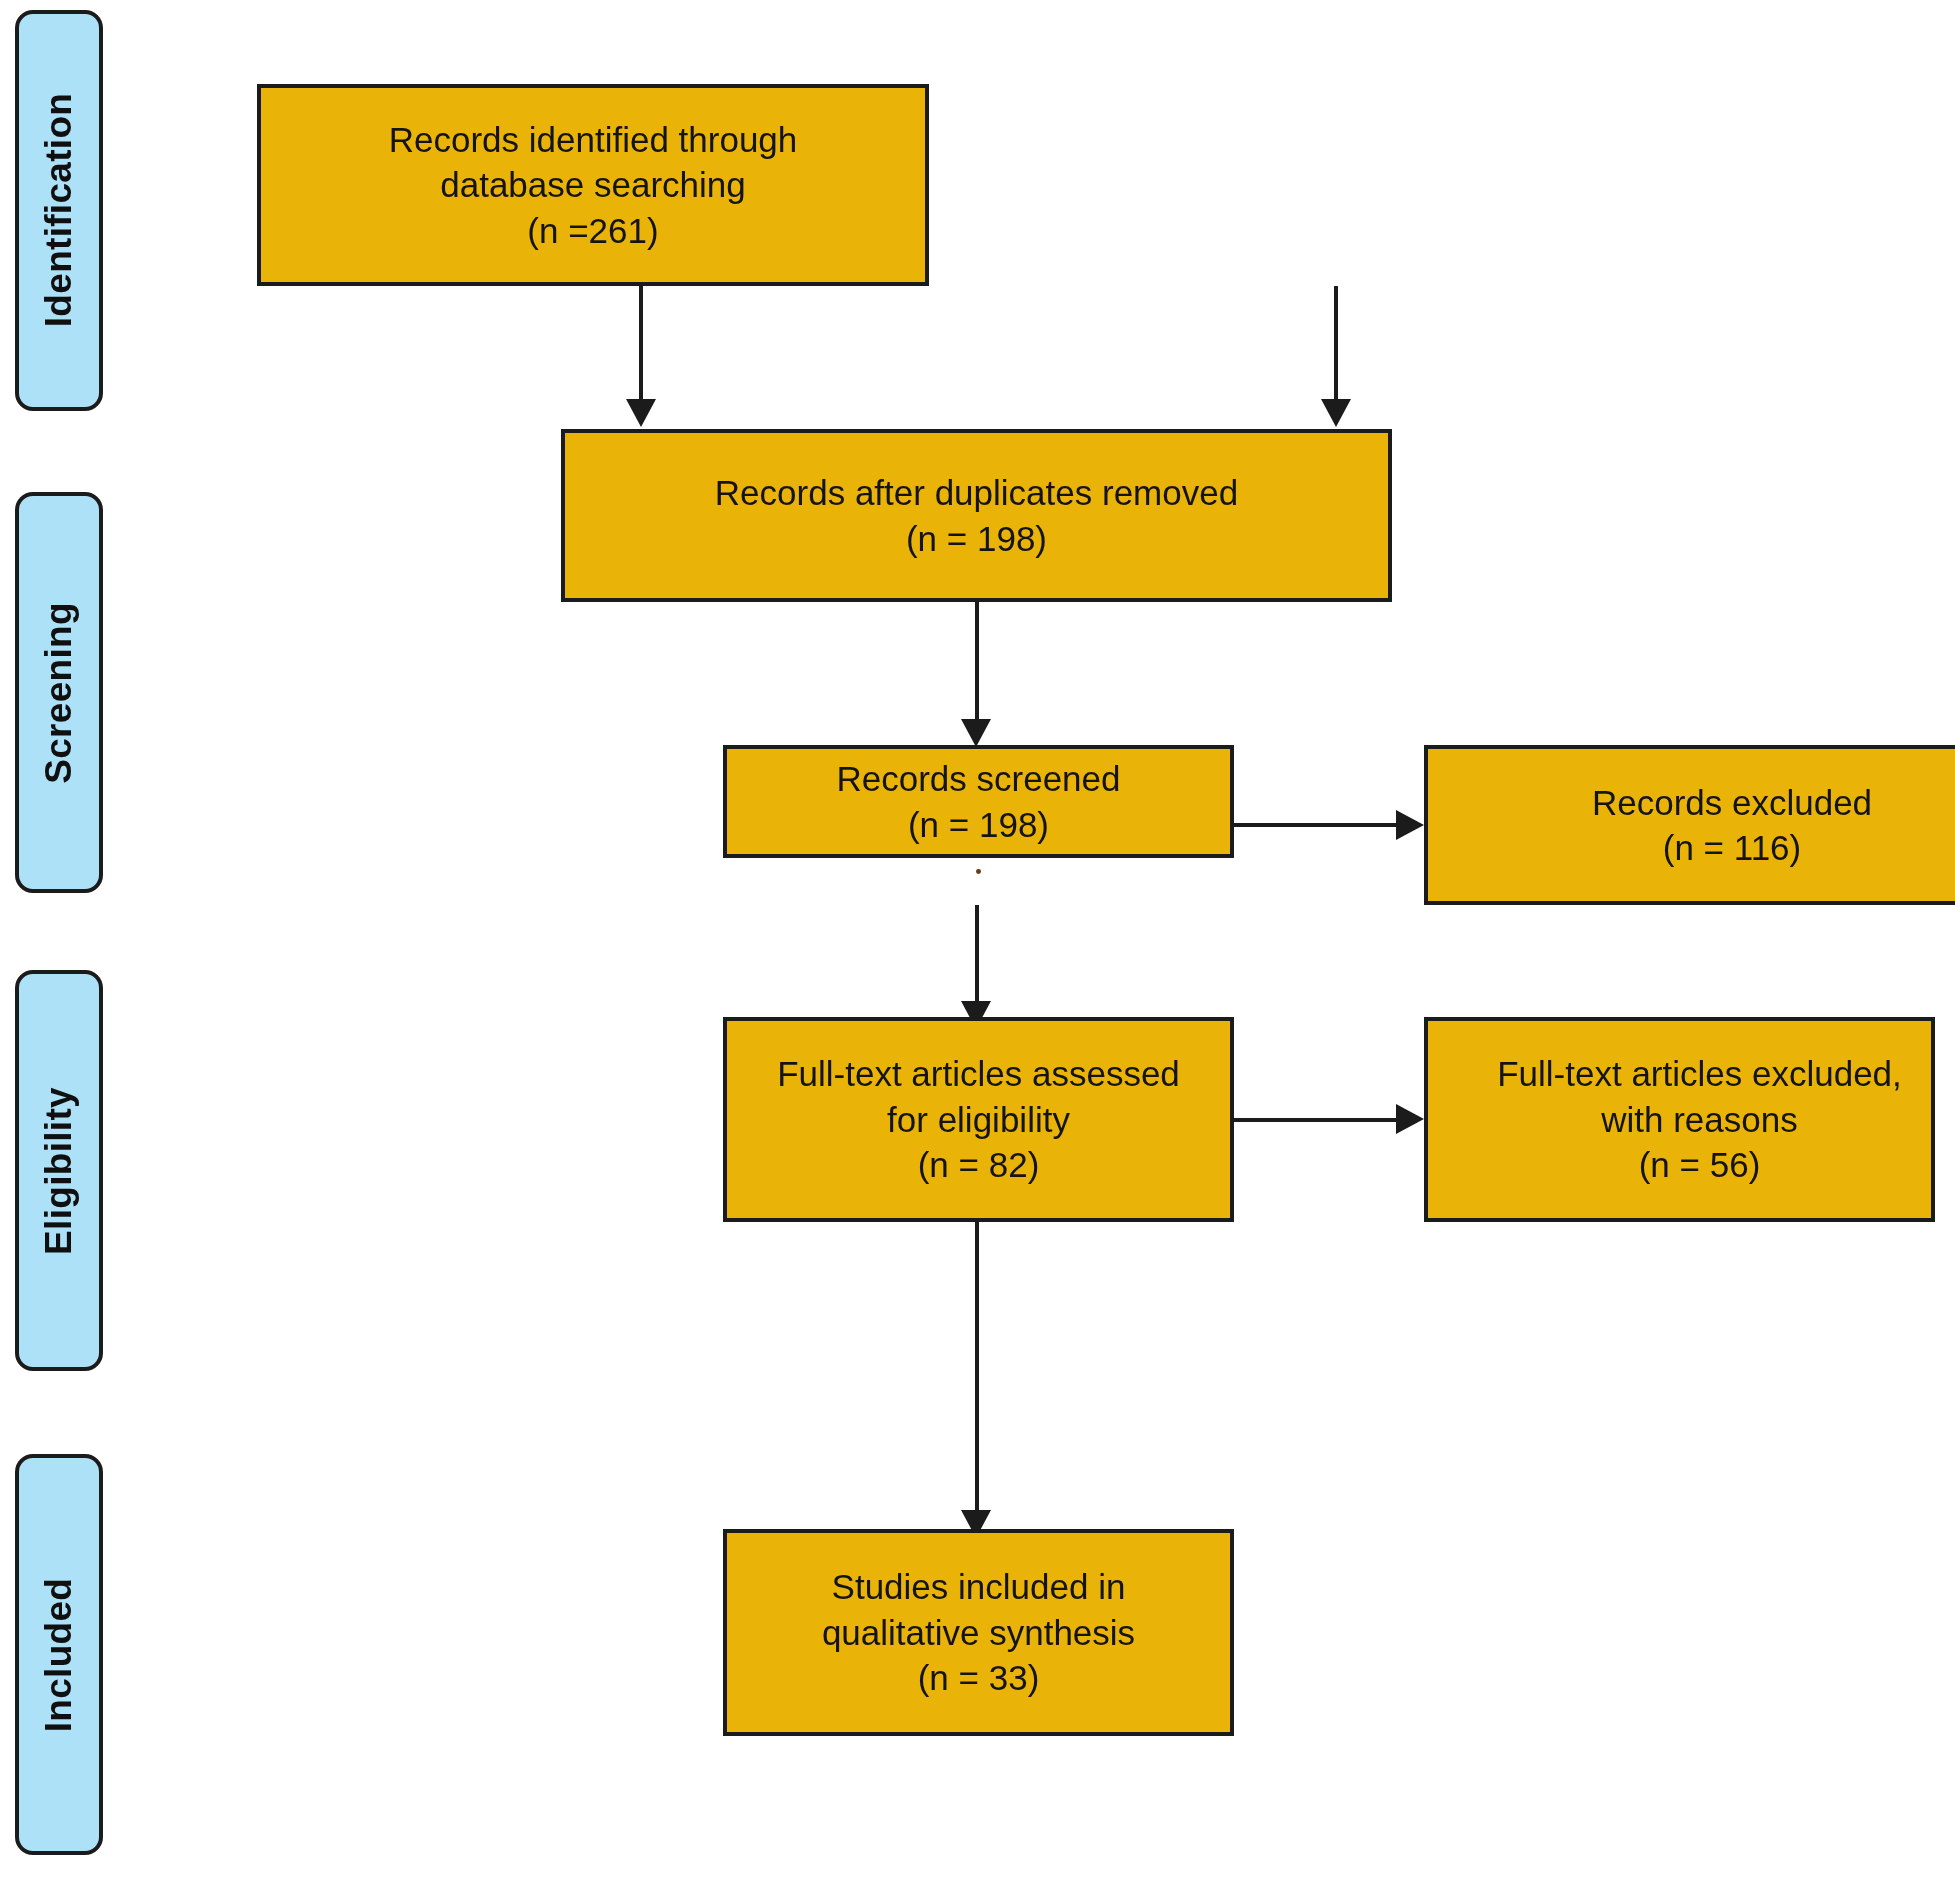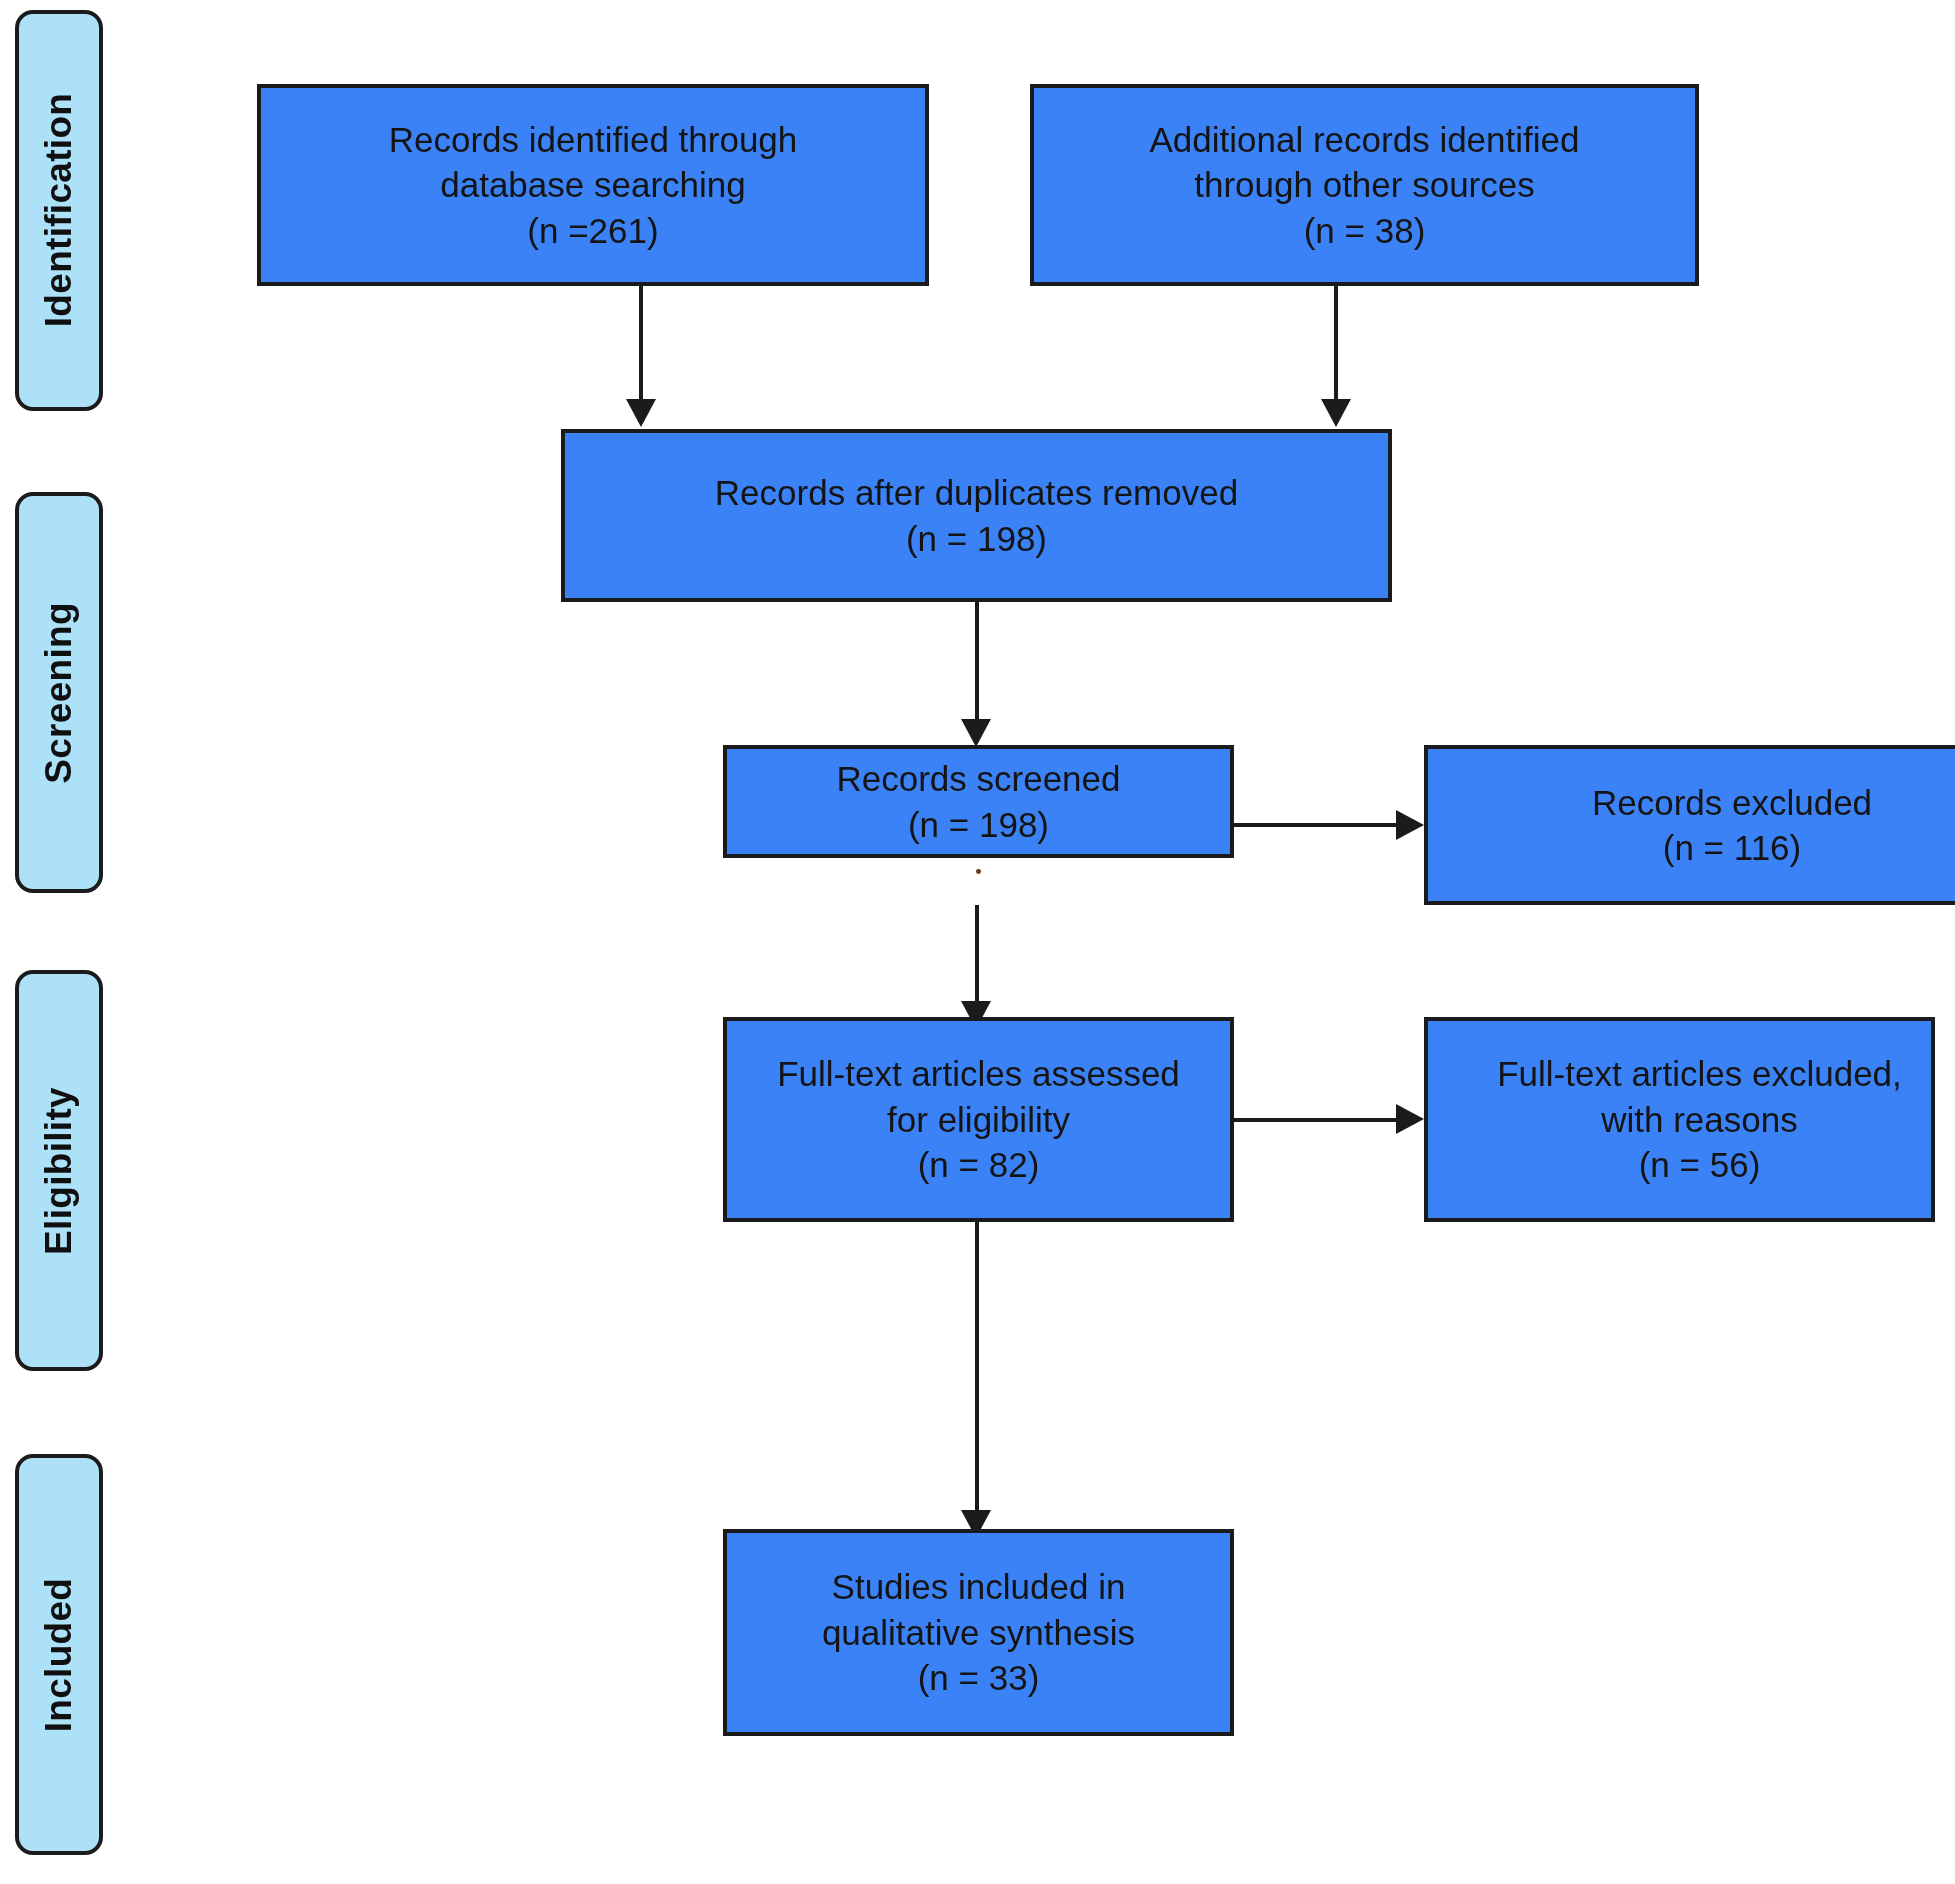--- a/index.html
+++ b/index.html
@@ -35,21 +35,21 @@
     font-size: 37px;
     font-weight: bold;
     color: #101010;
     letter-spacing: 0.3px;
   }
 
   
   .flow-box {
     position: absolute;
     box-sizing: border-box;
-    background: #3b82f6;
+    background: #eab308;
     border: 4.1px solid #1b1b1b;
     display: flex;
     align-items: center;
     justify-content: center;
     text-align: center;
   }
   .flow-box .box-text {
     font-size: 35px;
     line-height: 1.30;
     color: #141414;
@@ -113,25 +113,20 @@
   <div class="stage-bar" style="left:15px; top:1454px; width:88px; height:401px;">
     <span class="stage-label">Included</span>
   </div>
 
   <div class="flow-box" style="left:257px; top:84px; width:672px; height:202px;">
     <span class="box-text">Records identified through
 database searching
 (n =261)</span>
   </div>
 
-  <div class="flow-box" style="left:1030px; top:84px; width:669px; height:202px;">
-    <span class="box-text">Additional records identified
-through other sources
-(n = 38)</span>
-  </div>
 
   <div class="v-line" style="left:639px; top:286px; height:115px;"></div>
   <div class="arrow-down" style="left:626px; top:399px;"></div>
 
   <div class="v-line" style="left:1334px; top:286px; height:115px;"></div>
   <div class="arrow-down" style="left:1321px; top:399px;"></div>
 
   <div class="flow-box" style="left:561px; top:429px; width:831px; height:173px;">
     <span class="box-text">Records after duplicates removed
 (n = 198)</span>

